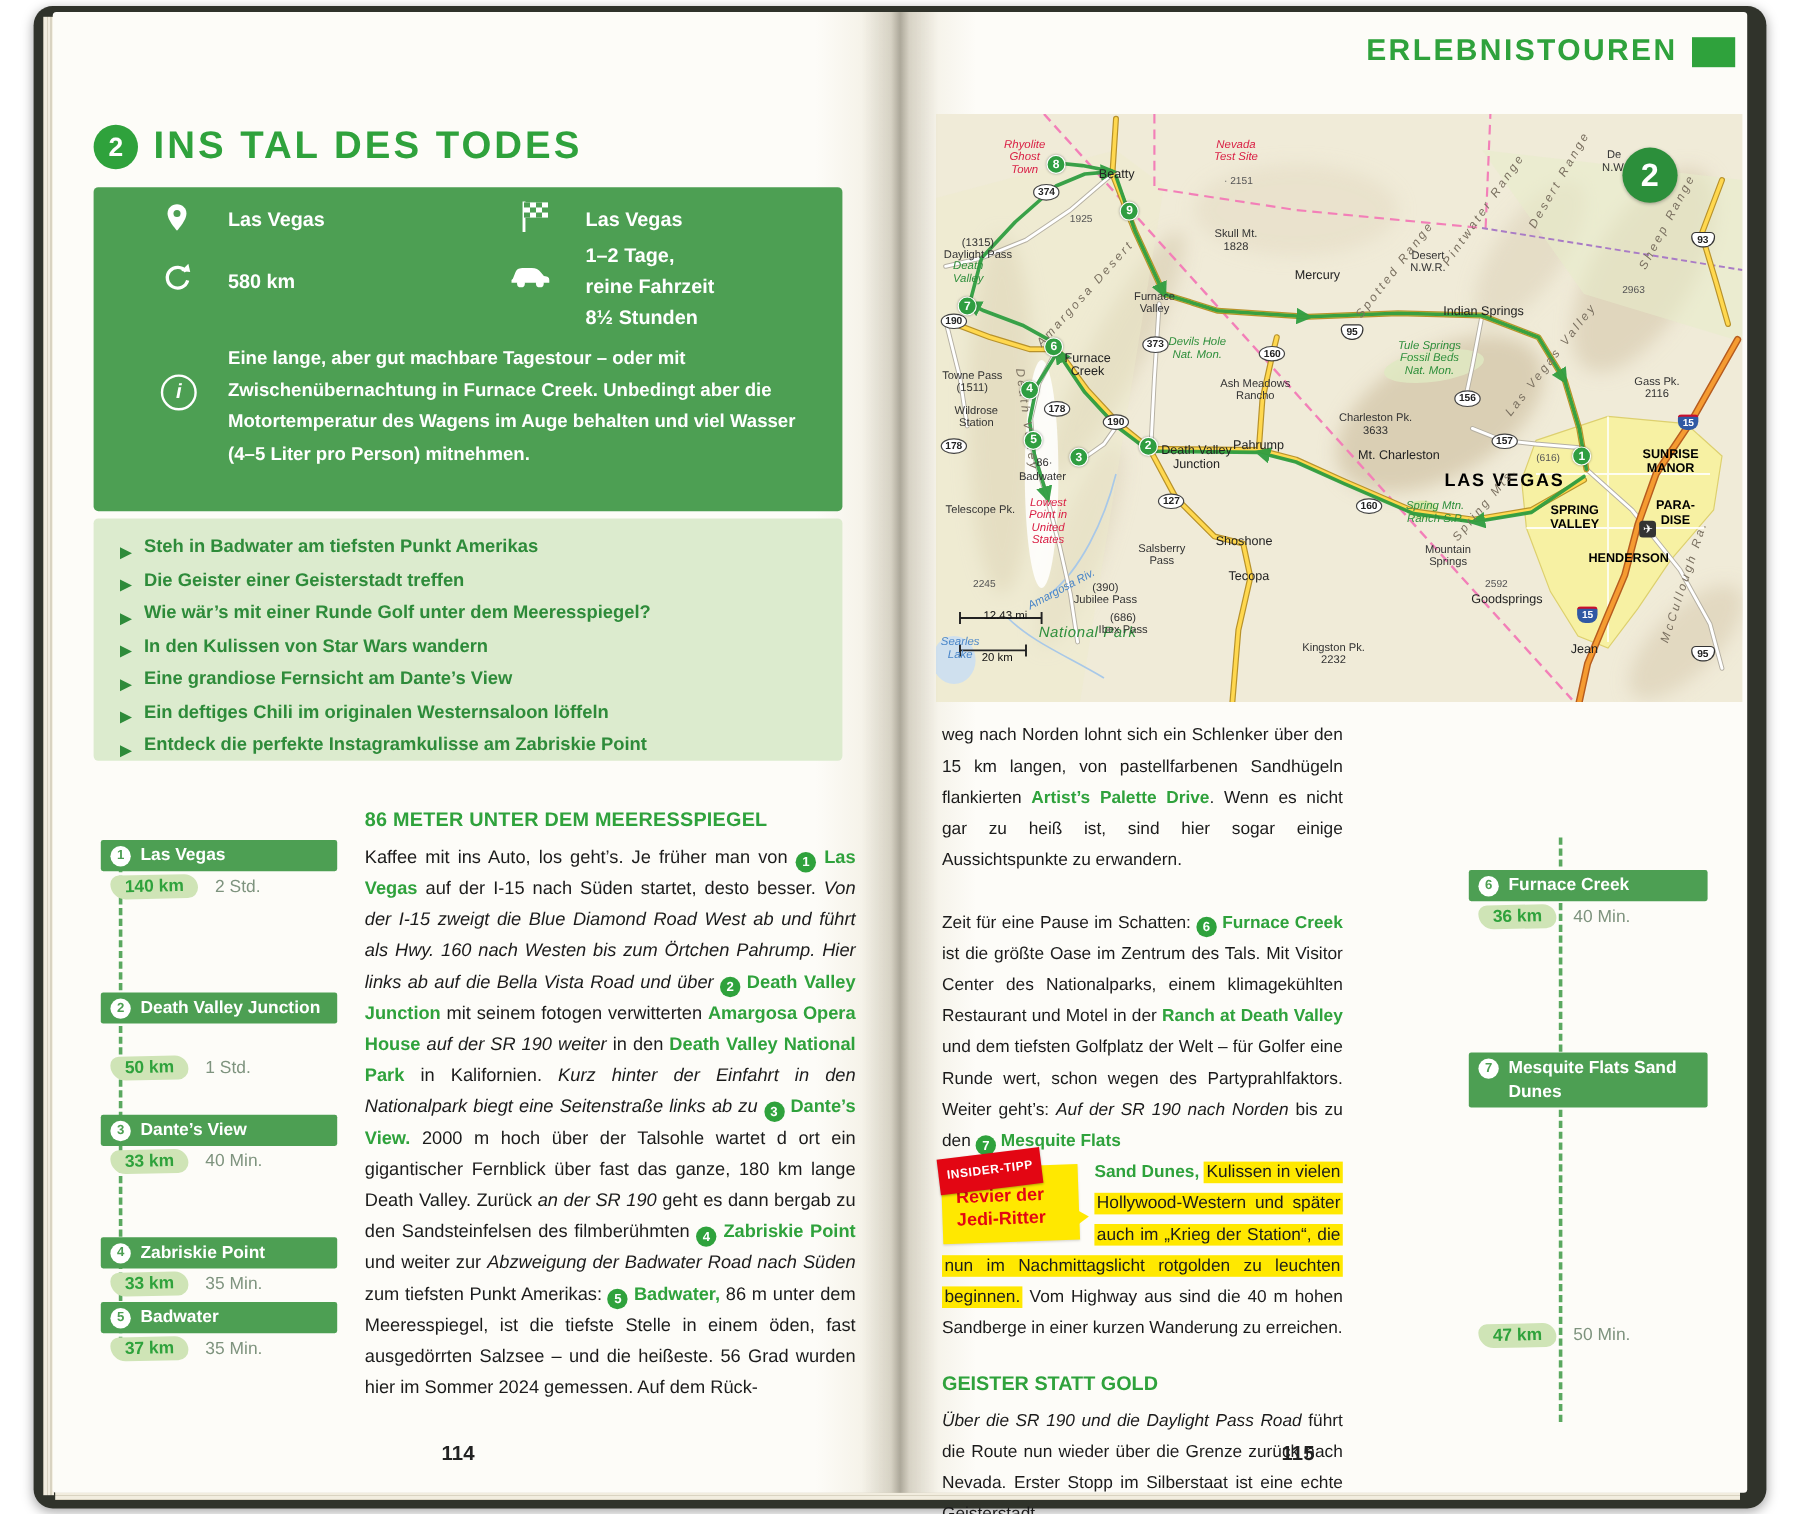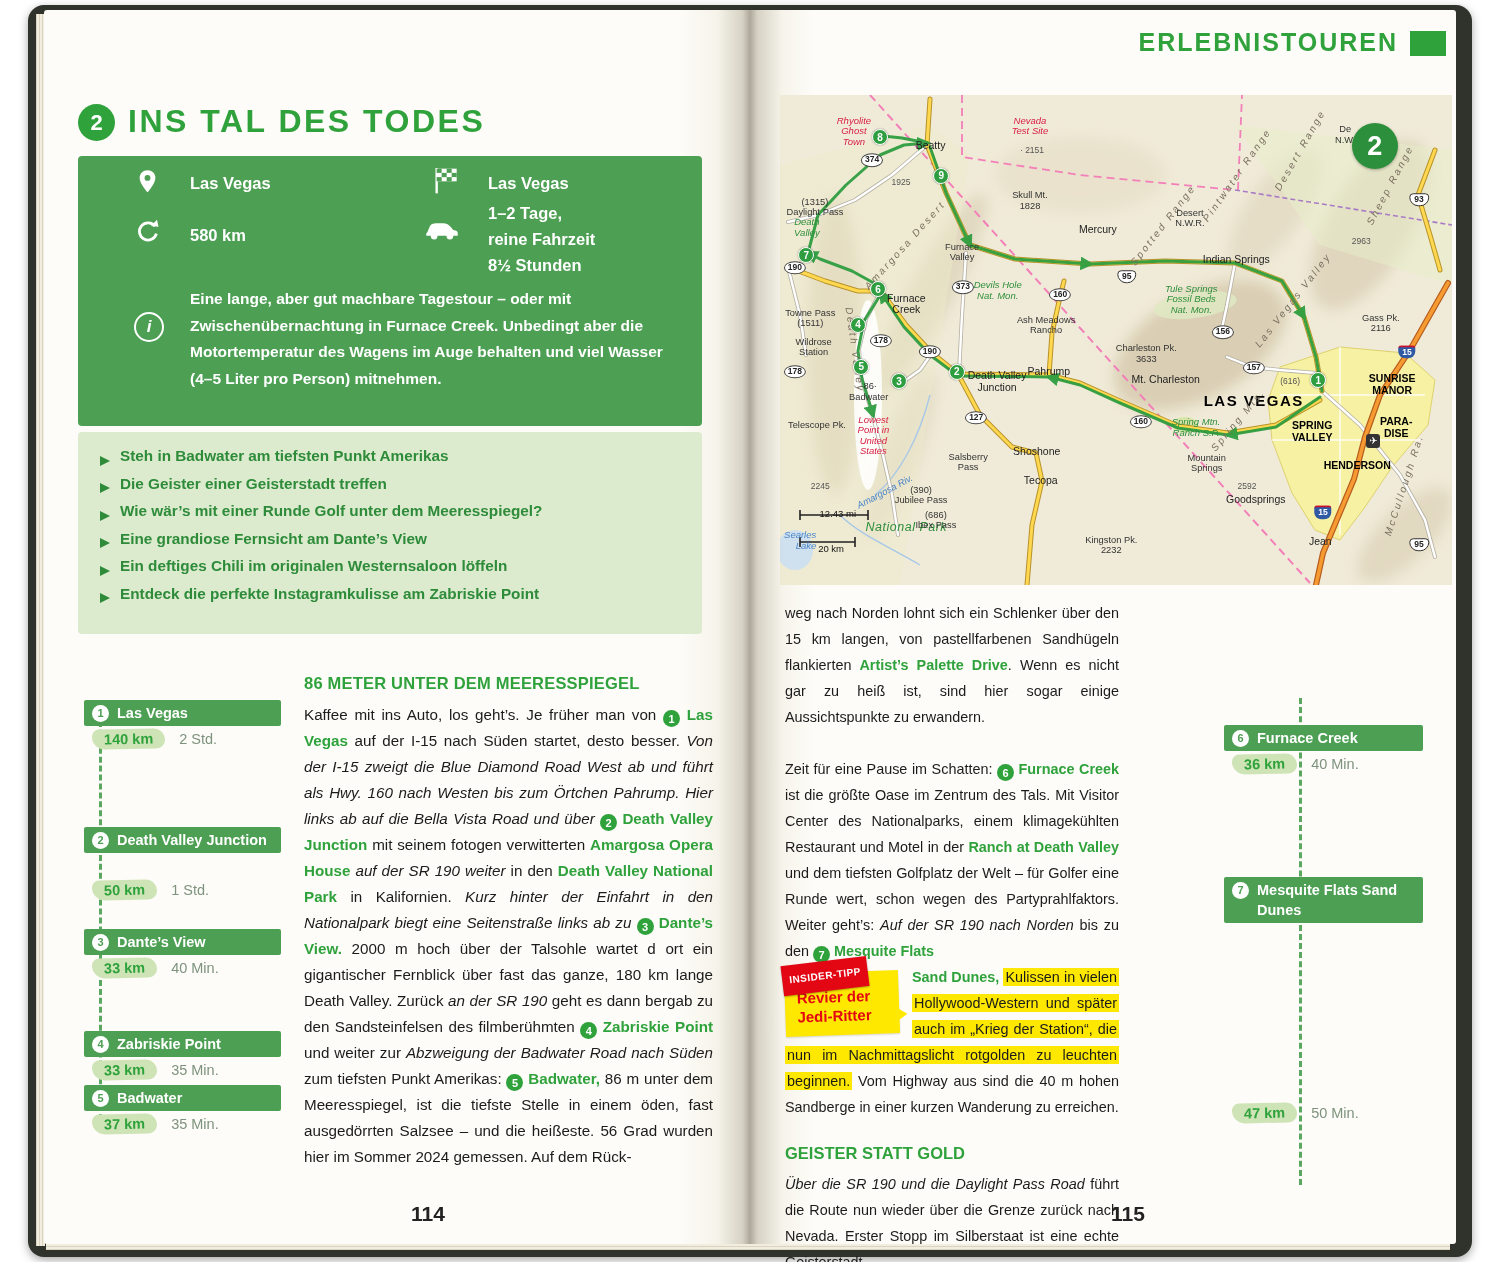--- a/index.html
+++ b/index.html
@@ -74,22 +74,22 @@
   .para + .para { margin-top:26px; }
   .seg-i { font-style:italic; }
   .seg-g { color:var(--green); font-weight:bold; }
   .seg-hl { background:var(--yellow); padding:1px 2px; -webkit-box-decoration-break:clone;
     box-decoration-break:clone; }
   .seg-num { display:inline-flex; align-items:center; justify-content:center;
     width:17px; height:17px; border-radius:50%; background:var(--green); color:#fff;
     font-size:11px; font-weight:bold; vertical-align:-2.5px; }
   .subhead { color:var(--green); font-size:16.5px; font-weight:bold; margin:24px 0 8px; }
 
-  .pageno { position:absolute; top:1202px; width:120px; text-align:center;
-    font-size:21px; font-weight:bold; color:#222; }
+  .pageno { position:absolute; top:1202px; width:120px; text-align:left;
+    font-size:17px; font-weight:bold; color:#222; }
 
   
   .rp-header { position:absolute; left:900px; top:28px; width:498px; text-align:right;
     font-size:25px; font-weight:bold; letter-spacing:2px; color:var(--green); }
   .rp-block { position:absolute; left:1410px; top:31px; width:36px; height:25px;
     background:var(--green); }
 
   
   .tip { float:left; width:114px; margin:8px 13px 2px 0; position:relative; }
   .tip-badge { position:absolute; top:-11px; left:-3px; background:var(--red); color:#fff;
@@ -208,20 +208,24 @@
     <div class="hl-row">
         <span class="tri"></span>
         <span class="hl-txt">Die Geister einer Geisterstadt treffen</span>
       </div>
     <div class="hl-row">
         <span class="tri"></span>
         <span class="hl-txt">Wie wär’s mit einer Runde Golf unter dem Meeresspiegel?</span>
       </div>
     <div class="hl-row">
         <span class="tri"></span>
+        <span class="hl-txt">In den Kulissen von Star Wars wandern</span>
+      </div>
+    <div class="hl-row">
+        <span class="tri"></span>
         <span class="hl-txt">Eine grandiose Fernsicht am Dante’s View</span>
       </div>
     <div class="hl-row">
         <span class="tri"></span>
         <span class="hl-txt">Ein deftiges Chili im originalen Westernsaloon löffeln</span>
       </div>
     <div class="hl-row">
         <span class="tri"></span>
         <span class="hl-txt">Entdeck die perfekte Instagramkulisse am Zabriskie Point</span>
       </div>
@@ -418,21 +422,21 @@
 Fossil Beds
 Nat. Mon.</div>
         <div class="mlabel town" style="left: 18.8%; top: 42.8%; transform: translate(-50%, -50%);">Furnace
 Creek</div>
         <div class="mlabel town-s" style="left: 4.5%; top: 45.5%; transform: translate(-50%, -50%);">Towne Pass
 (1511)</div>
         <div class="mlabel town-s" style="left: 5%; top: 51.4%; transform: translate(-50%, -50%);">Wildrose
 Station</div>
         <div class="mlabel town-s" style="left: 5.5%; top: 67.3%; transform: translate(-50%, -50%);">Telescope Pk.</div>
         <div class="mlabel elev" style="left: 6%; top: 80%; transform: translate(-50%, -50%);">2245</div>
-        <div class="mlabel blue-i" style="left: 3%; top: 91%; transform: translate(-50%, -50%); text-align: right;">Searles
+        <div class="mlabel blue-i" style="left: 3%; top: 91%; transform: translate(-50%, -50%);">Searles
 Lake</div>
         <div class="mlabel green-big" style="left: 18.8%; top: 88.2%; transform: translate(-50%, -50%);">National Park</div>
         <div class="mlabel blue-i" style="left: 15.6%; top: 81%; transform: translate(-50%, -50%) rotate(-28deg);">Amargosa Riv.</div>
         <div class="mlabel town-s" style="left: 13.2%; top: 60.5%; transform: translate(-50%, -50%);">-86·
 Badwater</div>
         <div class="mlabel red-i" style="left: 13.9%; top: 69.5%; transform: translate(-50%, -50%);">Lowest
 Point in
 United
 States</div>
         <div class="mlabel town" style="left: 32.3%; top: 58.6%; transform: translate(-50%, -50%);">Death Valley

